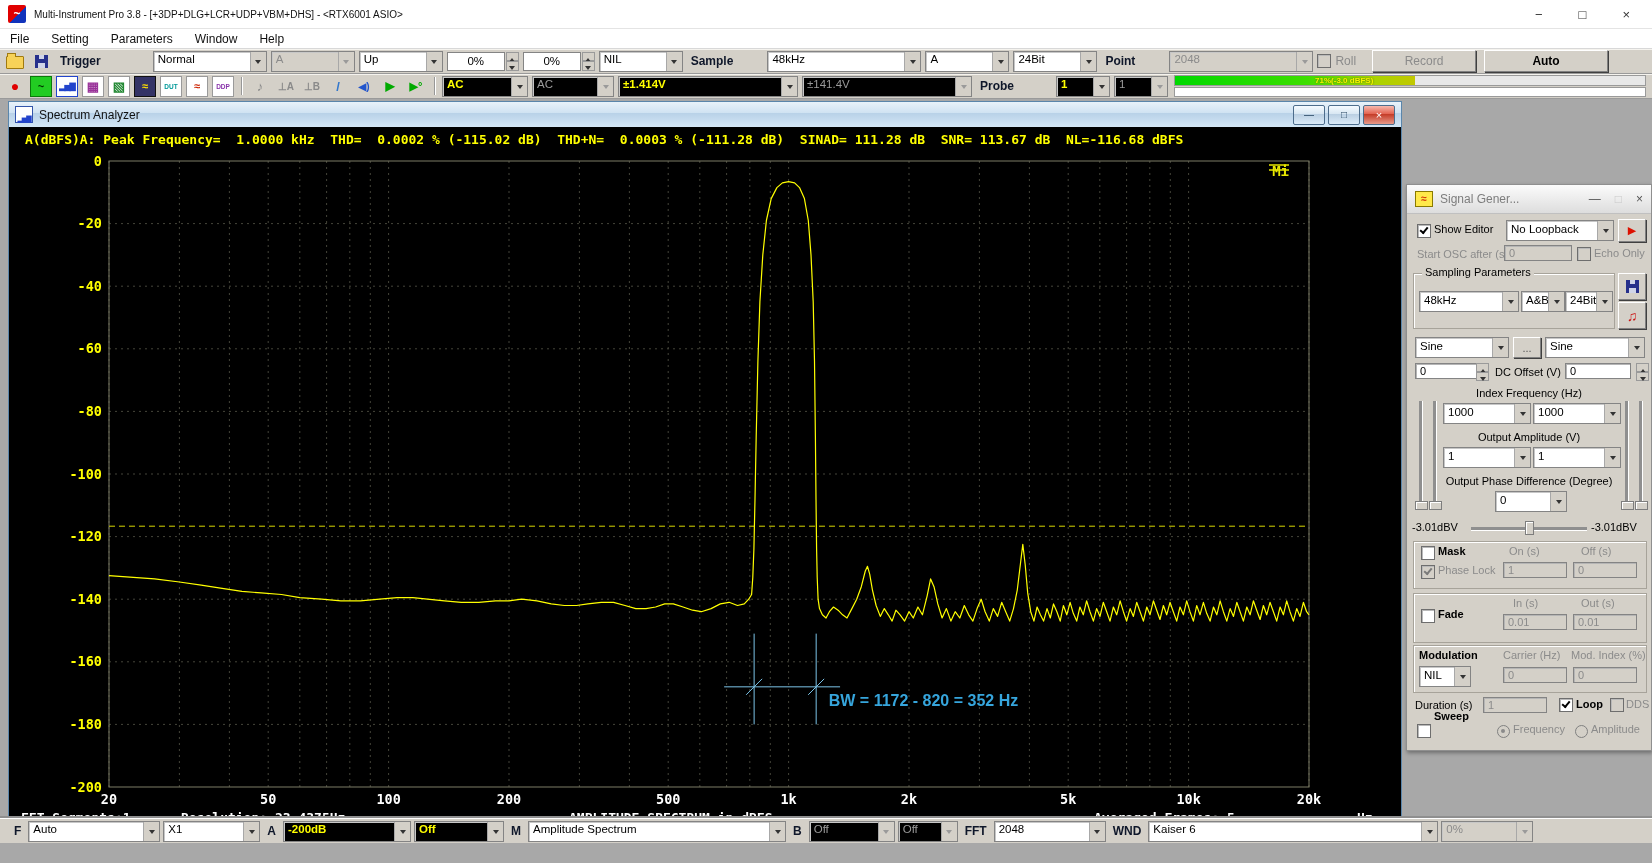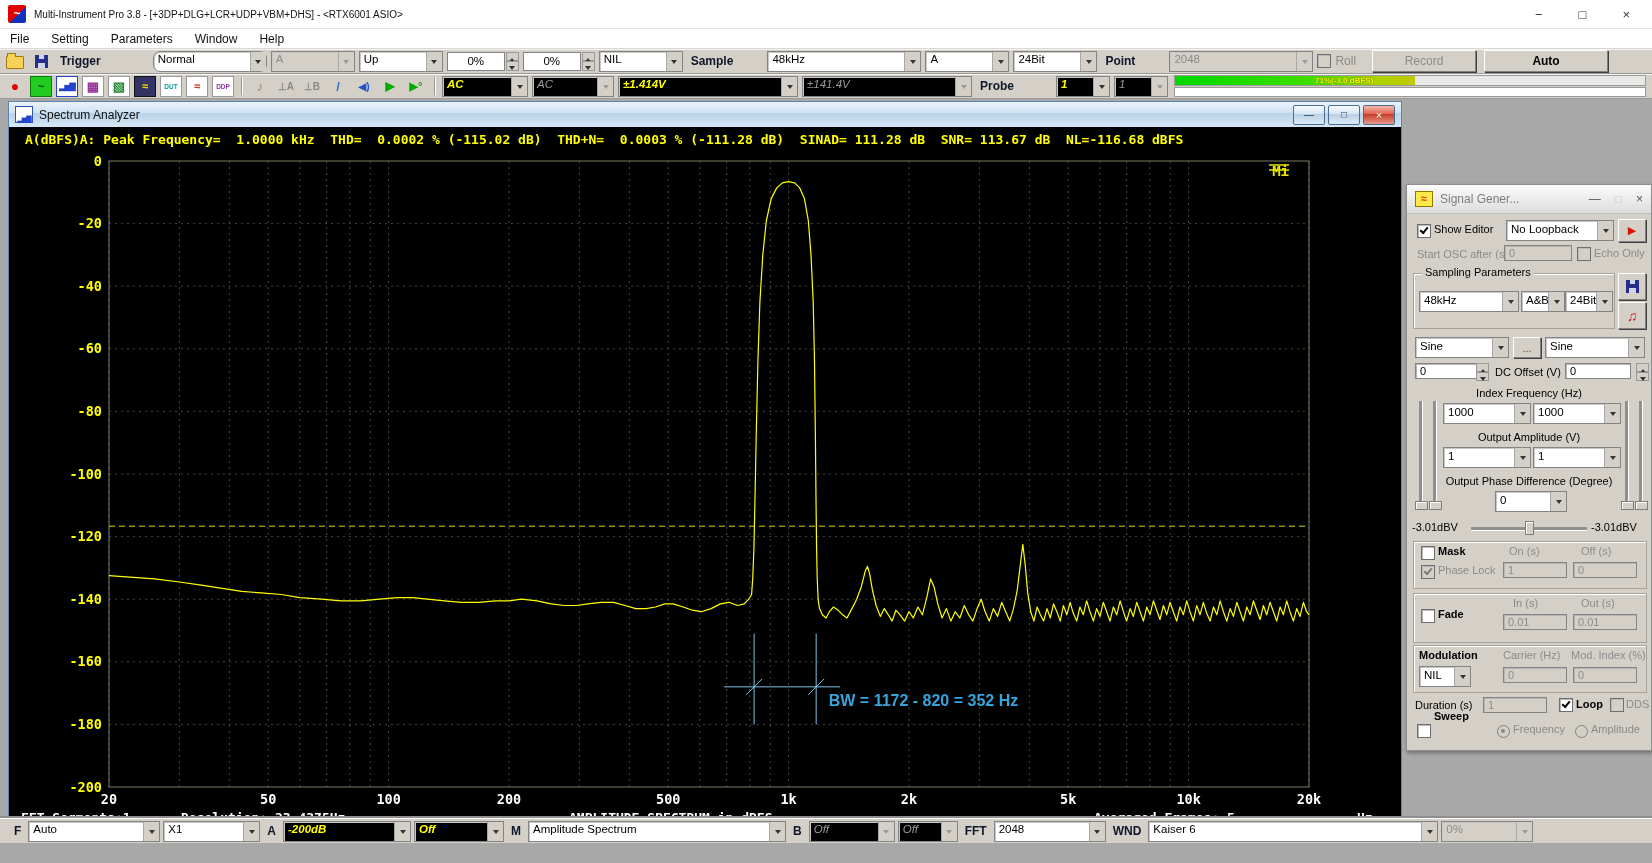--- a/index.html
+++ b/index.html
@@ -17,21 +17,21 @@
            font-size:12px;color:#111;border-bottom:1px solid #d8d8d8;}
   
   .tbar{height:24px;background:#d4d0c8;display:flex;align-items:center;padding:0 4px;gap:4px;
         border-bottom:1px solid #9a9a9a;box-shadow:inset 0 1px 0 #f5f3ee;font-size:12px;}
   .lbl{font-weight:bold;color:#0f172a;padding:0 4px;white-space:nowrap;}
   .dd{display:inline-flex;height:19px;background:#fff;border:1px solid #848484;align-items:stretch;flex:none;
       box-shadow:inset 1px 1px 0 #c7c7c7;}
   .dd .v{flex:1;padding:1.5px 4px;font-size:11.5px;color:#000;white-space:nowrap;overflow:hidden;}
   .dd .arw{width:15px;background:#d4d0c8;border-left:1px solid #a8a8a8;display:flex;align-items:center;justify-content:center;}
   .dd .arw::after{content:"";border:3.5px solid transparent;border-top:4.5px solid #333;margin-top:4px;}
-  .dd.dark{background:#000;font-style:italic;}
+  .dd.dark{background:#000;}
   .dd.dark .v{color:#ffff00;font-weight:bold;}
   .dd.dis{background:#d4d0c8;}
   .dd.dis .v{color:#8b8b8b;font-weight:normal;}
   .dd.dark.dis{background:#000;}
   .dd.dark.dis .v{color:#9a9a9a;}
   .dd.dis .arw::after{border-top-color:#9a9a9a;}
   .spin{display:inline-flex;height:19px;flex:none;}
   .spin .v{width:56px;background:#fff;border:1px solid #848484;text-align:center;font-size:11.5px;padding-top:2px;}
   .ud{display:flex;flex-direction:column;width:13px;margin-left:1px;}
   .ud i{flex:1;background:#d4d0c8;border:1px solid #9a9a9a;position:relative;}
@@ -140,21 +140,21 @@
   </div>
 
   <div class="tbar">
     <span class="ticon">
         <span class="folder-icon"></span>
       </span>
     <span class="ticon">
         <span class="floppy-icon"></span>
       </span>
     <span class="lbl" style="margin-right:44px;">Trigger</span>
-    <span class="dd" style="width:112px;border-radius:7px;">
+    <span class="dd" style="width:112px;">
         <span class="v">Normal</span>
         <span class="arw"></span>
       </span>
     <span class="dd dis" style="width:82px;">
         <span class="v">A</span>
         <span class="arw"></span>
       </span>
     <span class="dd" style="width:82px;">
         <span class="v">Up</span>
         <span class="arw"></span>

